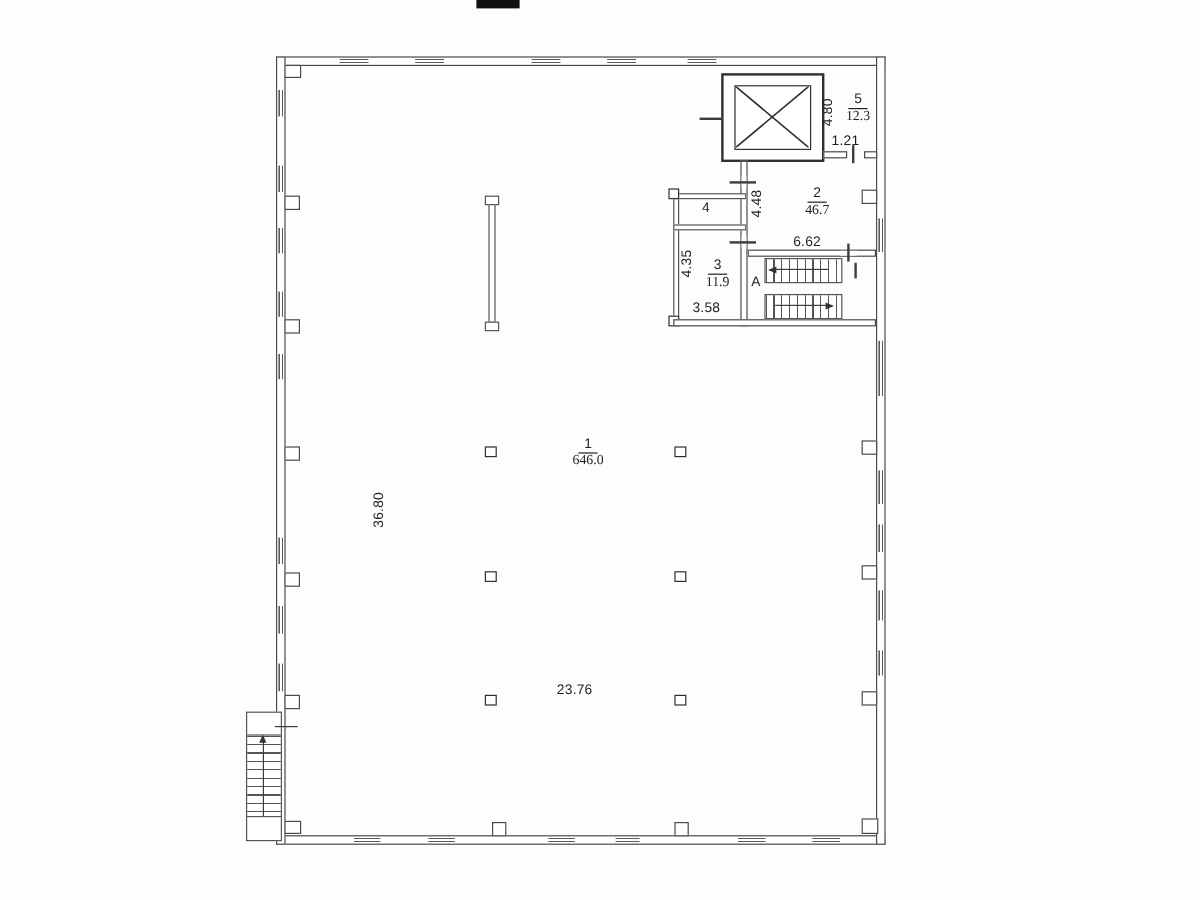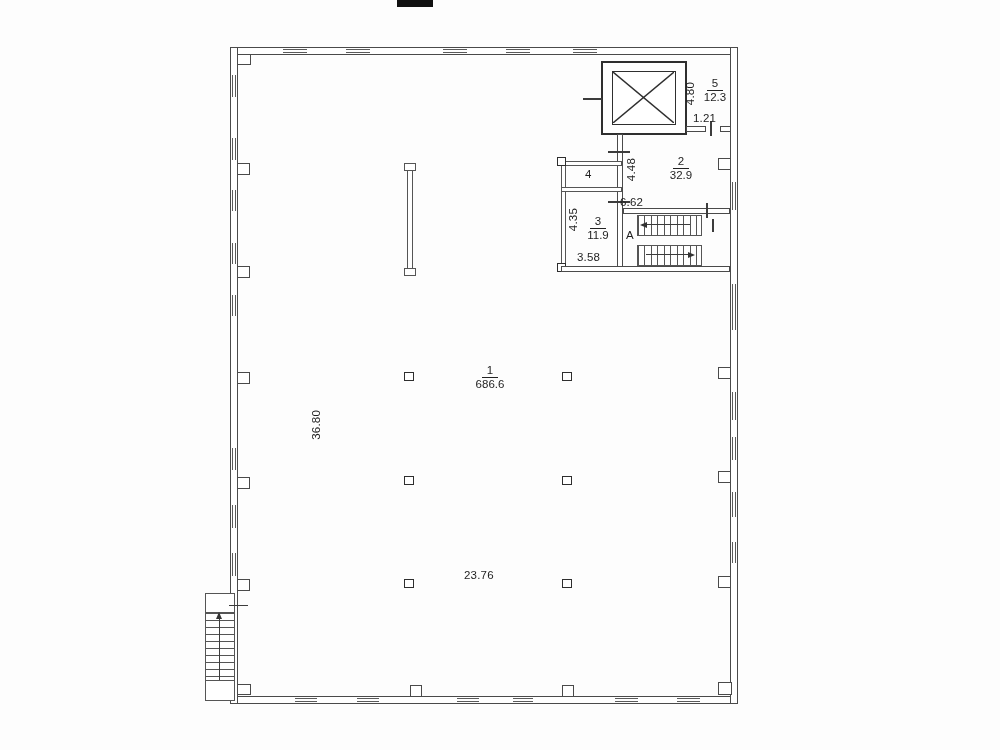--- a/index.html
+++ b/index.html
@@ -15,21 +15,21 @@
   .winv{ position:absolute; background:repeating-linear-gradient(to right,#5a5a5a 0 1px,transparent 1px 2.6px); }
   .pil { position:absolute; background:#fff; border:1px solid #4a4a4a; }
   .ln  { position:absolute; background:#3c3c3c; }
   .gap { position:absolute; background:#fff; }
   .post{ position:absolute; width:9px; height:9px; background:#fff; border:1.6px solid #2e2e2e; }
   .col { position:absolute; width:10px; height:9px; background:#fff; border:1.4px solid #2e2e2e; }
   .dim { position:absolute; font-size:11.5px; letter-spacing:.2px; white-space:nowrap; }
   .vdim{ writing-mode:vertical-rl; transform:rotate(180deg); }
   .frac{ position:absolute; text-align:center; font-size:11.5px; line-height:1.15; }
   .frac .num{ display:inline-block; padding:0 5px; border-bottom:1.2px solid #222; }
-  .frac .den{ display:block; }
+  .frac .den{ display:block;font-family:Liberation Serif, serif; }
   .shaft{ position:absolute; left:601px; top:61px; width:86px; height:74px; border:2px solid #2f2f2f; background:#fff; }
   .car  { position:absolute; left:9px; top:8px; width:64px; height:54px; border:1.5px solid #2f2f2f; }
   .fl   { position:absolute; border:1px solid #555; background:#fff; }
   .trh  { background:#fff repeating-linear-gradient(to right,#555 0 1px,transparent 1px 6.5px); }
   .trv  { background:#fff repeating-linear-gradient(to bottom,#555 0 1px,transparent 1px 7px); }
   .ah-l { position:absolute; width:0; height:0; border-top:3.5px solid transparent; border-bottom:3.5px solid transparent; border-right:7px solid #333; }
   .ah-r { position:absolute; width:0; height:0; border-top:3.5px solid transparent; border-bottom:3.5px solid transparent; border-left:7px solid #333; }
   .ah-u { position:absolute; width:0; height:0; border-left:3.5px solid transparent; border-right:3.5px solid transparent; border-bottom:7px solid #333; }
 </style>
 </head>
@@ -112,23 +112,23 @@
   <div class="dim" style="left:693px; top:112px;">1.21</div>
 
   <div class="w" style="left:617px; top:134px; width:6px; height:138px;"></div>
   <div class="gap" style="left:618px; top:146px; width:4px; height:11px;"></div>
   <div class="ln" style="left:608px; top:151px; width:22px; height:1.5px;"></div>
   <div class="gap" style="left:618px; top:196px; width:4px; height:11px;"></div>
   <div class="ln" style="left:608px; top:201px; width:22px; height:1.5px;"></div>
 
   <div class="frac" style="left:661px; top:155px; width:40px;">
     <span class="num">2</span>
-    <span class="den">32.9</span>
+    <span class="den">46.7</span>
   </div>
-  <div class="dim" style="left:620px; top:196px;">6.62</div>
+  <div class="dim" style="left:661px; top:196px;">6.62</div>
   <div class="dim vdim" style="left:625px; top:158px;">4.48</div>
 
   <div class="thin" style="left:561px; top:161px; width:5px; height:111px;"></div>
   <div class="thin" style="left:561px; top:161px; width:61px; height:5px;"></div>
   <div class="thin" style="left:561px; top:187px; width:61px; height:5px;"></div>
   <div class="post" style="left:557px; top:157px;"></div>
   <div class="post" style="left:557px; top:263px;"></div>
 
   <div class="dim" style="left:585px; top:168px;">4</div>
 
@@ -159,21 +159,21 @@
 
   <div class="col" style="left:404px; top:372px;"></div>
   <div class="col" style="left:562px; top:372px;"></div>
   <div class="col" style="left:404px; top:476px;"></div>
   <div class="col" style="left:562px; top:476px;"></div>
   <div class="col" style="left:404px; top:579px;"></div>
   <div class="col" style="left:562px; top:579px;"></div>
 
   <div class="frac" style="left:468px; top:364px; width:44px;">
     <span class="num">1</span>
-    <span class="den">686.6</span>
+    <span class="den">646.0</span>
   </div>
   <div class="dim vdim" style="left:310px; top:410px;">36.80</div>
   <div class="dim" style="left:464px; top:569px;">23.76</div>
 
   <div class="fl" style="left:205px; top:593px; width:30px; height:108px;"></div>
   <div class="fl trv" style="left:205px; top:612px; width:30px; height:69px;"></div>
   <div class="ln" style="left:219px; top:614px; width:1.3px; height:66px;"></div>
   <div class="ah-u" style="left:216px; top:612px;"></div>
   <div class="ln" style="left:229px; top:605px; width:19px; height:1.4px;"></div>
 

